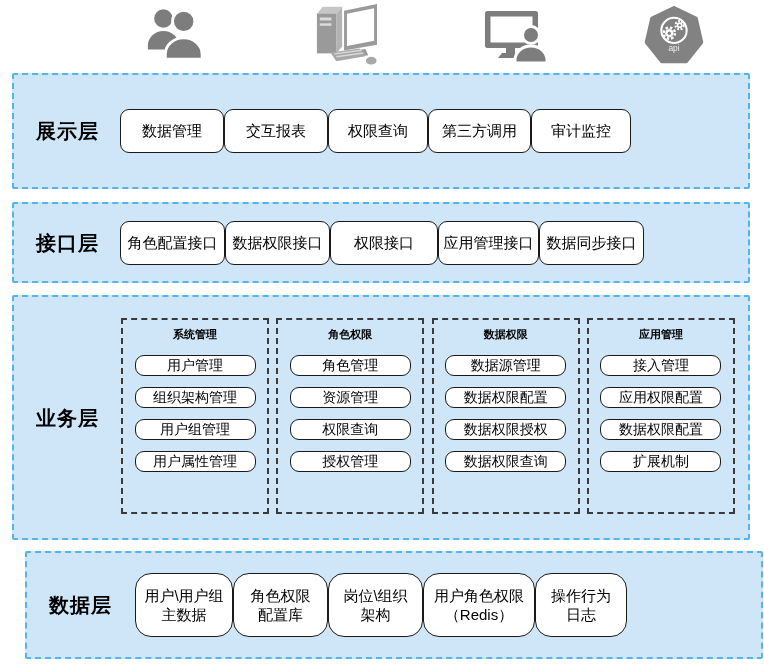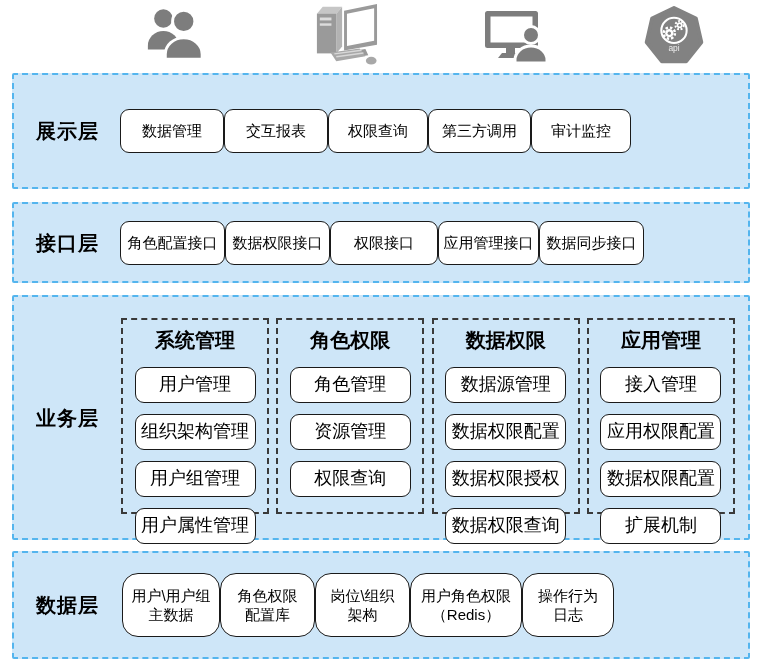--- a/index.html
+++ b/index.html
@@ -8,41 +8,41 @@
 
   
   .hicon{position:absolute;}
 
   
   .band{position:absolute;left:12px;width:738px;box-sizing:border-box;
         background:#cee6f8;border:2px dashed #54b5ee;border-radius:2px;}
   .band1{top:73px;height:116px;}
   .band2{top:202px;height:81px;}
   .band3{top:295px;height:245px;}
-  .band4{top:551px;height:108px;}
+  .band4{top:551px;height:108px;margin-left:13px;}
 
   .band-label{position:absolute;left:22px;top:50%;transform:translateY(-50%);
               font-size:20px;font-weight:bold;letter-spacing:1px;}
 
   .row{position:absolute;left:106px;right:20px;top:50%;transform:translateY(-50%);
        display:flex;justify-content:flex-start;align-items:center;}
 
   .pill{background:#fff;border:1.5px solid #1a1a1a;border-radius:9px;
         box-sizing:border-box;display:flex;align-items:center;justify-content:center;
         font-size:15px;text-align:center;white-space:pre-line;line-height:1.3;}
   .row1 .pill,.row2 .pill{height:44px;}
   .row4 .pill{height:64px;border-radius:16px;}
 
   
   .groups{position:absolute;left:107px;right:13px;top:21px;bottom:24px;
           display:flex;justify-content:space-between;}
   .group{width:148px;box-sizing:border-box;border:2px dashed #3a3a3a;
          display:flex;flex-direction:column;align-items:center;padding-top:7px;}
-  .group-title{font-size:20px;font-weight:bold;margin-bottom:13px;}
-  .group .pill{width:121px;height:36px;font-size:18px;margin-bottom:11px;flex:none;}
+  .group-title{font-size:11px;font-weight:bold;margin-bottom:13px;}
+  .group .pill{width:121px;height:21px;font-size:14px;margin-bottom:11px;flex:none;}
 </style>
 </head>
 <body>
 
 <div class="canvas">
 
   <div class="hicon" style="left:144px;top:7px;width:62px;height:54px;">
     <svg width="62" height="54" viewBox="0 0 64 54">
       <circle cx="20" cy="11" r="9.5" fill="#7d7d7d"></circle>
       <path d="M4,43 v-4 a16,15 0 0 1 32,0 v4 z" fill="#7d7d7d"></path>
@@ -125,20 +125,21 @@
         <div class="pill">组织架构管理</div>
         <div class="pill">用户组管理</div>
         <div class="pill">用户属性管理</div>
       </div>
 
       <div class="group">
         <div class="group-title">角色权限</div>
         <div class="pill">角色管理</div>
         <div class="pill">资源管理</div>
         <div class="pill">权限查询</div>
+        <div class="pill">授权管理</div>
       </div>
 
       <div class="group">
         <div class="group-title">数据权限</div>
         <div class="pill">数据源管理</div>
         <div class="pill">数据权限配置</div>
         <div class="pill">数据权限授权</div>
         <div class="pill">数据权限查询</div>
       </div>
 

